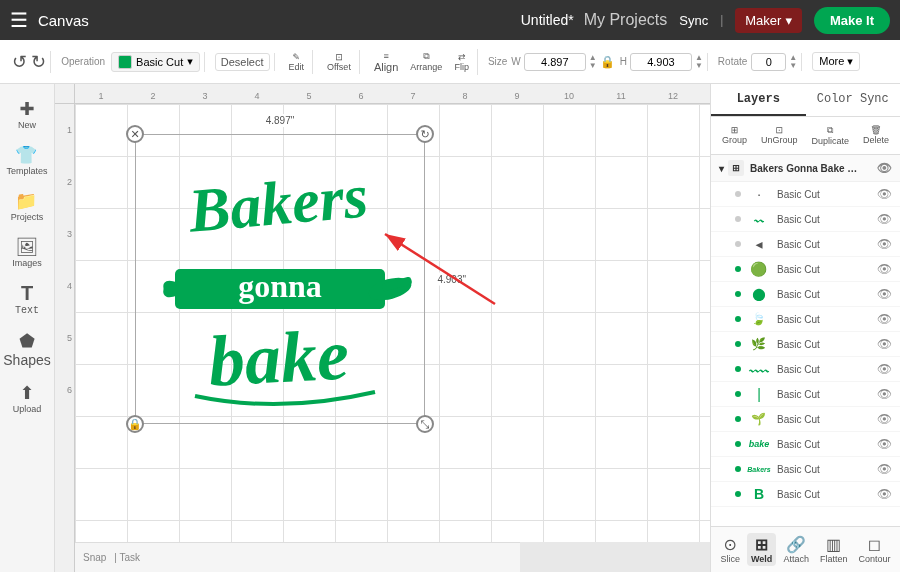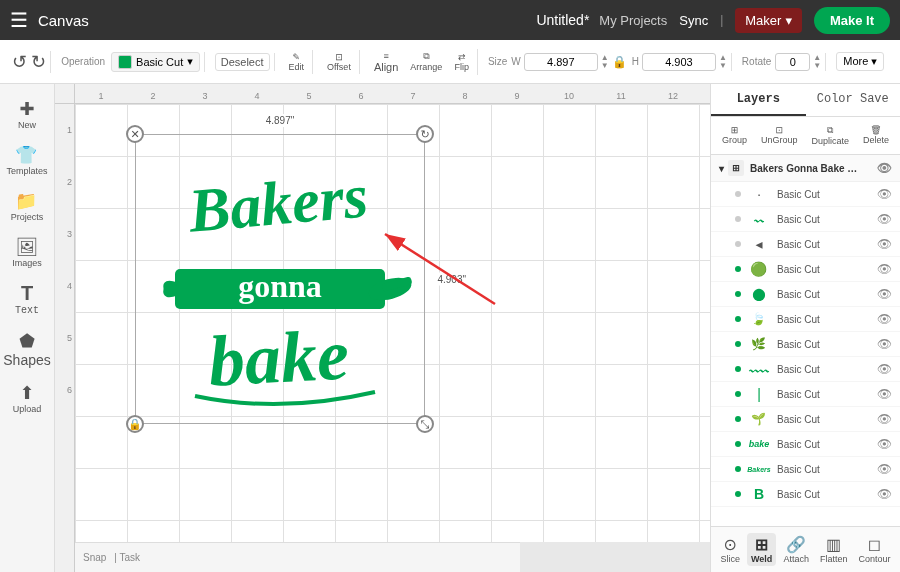--- a/index.html
+++ b/index.html
@@ -56,21 +56,21 @@
       font-size: 11px;
       cursor: pointer;
     }
     .color-swatch {
       width: 14px; height: 14px;
       background: #00a651;
       border-radius: 2px;
       border: 1px solid #ccc;
     }
     .toolbar-input {
-      width: 74px;
+      width: 62px;
       border: 1px solid #ccc;
       border-radius: 3px;
       padding: 2px 4px;
       font-size: 11px;
       text-align: center;
     }
     .dim-group { display: flex; align-items: center; gap: 3px; }
     .dim-arrows { display: flex; flex-direction: column; }
     .dim-arrows span { font-size: 8px; line-height: 1; color: #888; cursor: pointer; }
 
@@ -375,21 +375,21 @@
     .panel-bottom-action.active { color: #333; font-weight: 600; }
   </style>
 </head>
 <body>
 
 <div class="top-nav">
   <span style="font-size:20px;cursor:pointer;">☰</span>
   <span style="font-size:15px;font-weight:500;color:#fff;">Canvas</span>
   <span style="flex:1;text-align:right;font-size:14px;">Untitled*</span>
   <div class="nav-right">
-    <span style="color:#ccc;font-size:13px;cursor:pointer;">My Projects</span>
+    <span style="color:#ccc;font-size:16px;cursor:pointer;">My Projects</span>
     <span style="color:#fff;font-size:13px;cursor:pointer;">Sync</span>
     <span style="color:#888;">|</span>
     <button style="background:#7f1d1d;border:none;color:#fff;padding:5px 10px;border-radius:4px;cursor:pointer;font-size:13px;display:flex;align-items:center;gap:4px;">
       <span>Maker</span>
       <span>▾</span>
     </button>
     <button style="background:#00a651;border:none;color:#fff;padding:6px 16px;border-radius:20px;cursor:pointer;font-size:13px;font-weight:600;">Make It</button>
   </div>
 </div>
 
@@ -574,21 +574,21 @@
     <div class="bottom-bar">
       <span style="color:#888;cursor:pointer;">Snap</span>
       <span style="color:#888;">| Task</span>
     </div>
   </div>
 
   <div class="right-panel">
 
     <div class="panel-tabs">
       <div class="panel-tab active">Layers</div>
-      <div class="panel-tab">Color Save</div>
+      <div class="panel-tab">Color Sync</div>
     </div>
 
     <div class="panel-actions">
       <div class="panel-action">
         <span>⊞</span>
         <span>Group</span>
       </div>
       <div class="panel-action">
         <span>⊡</span>
         <span>UnGroup</span>

